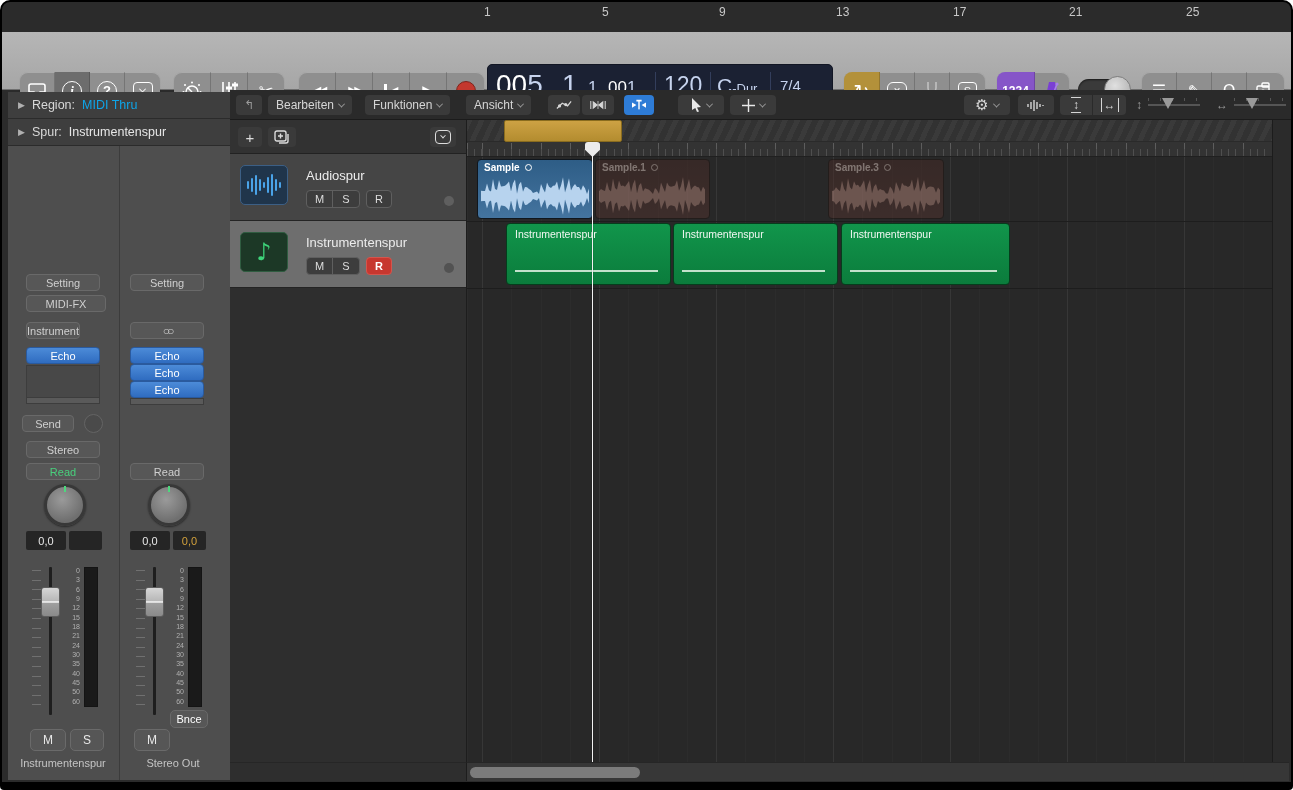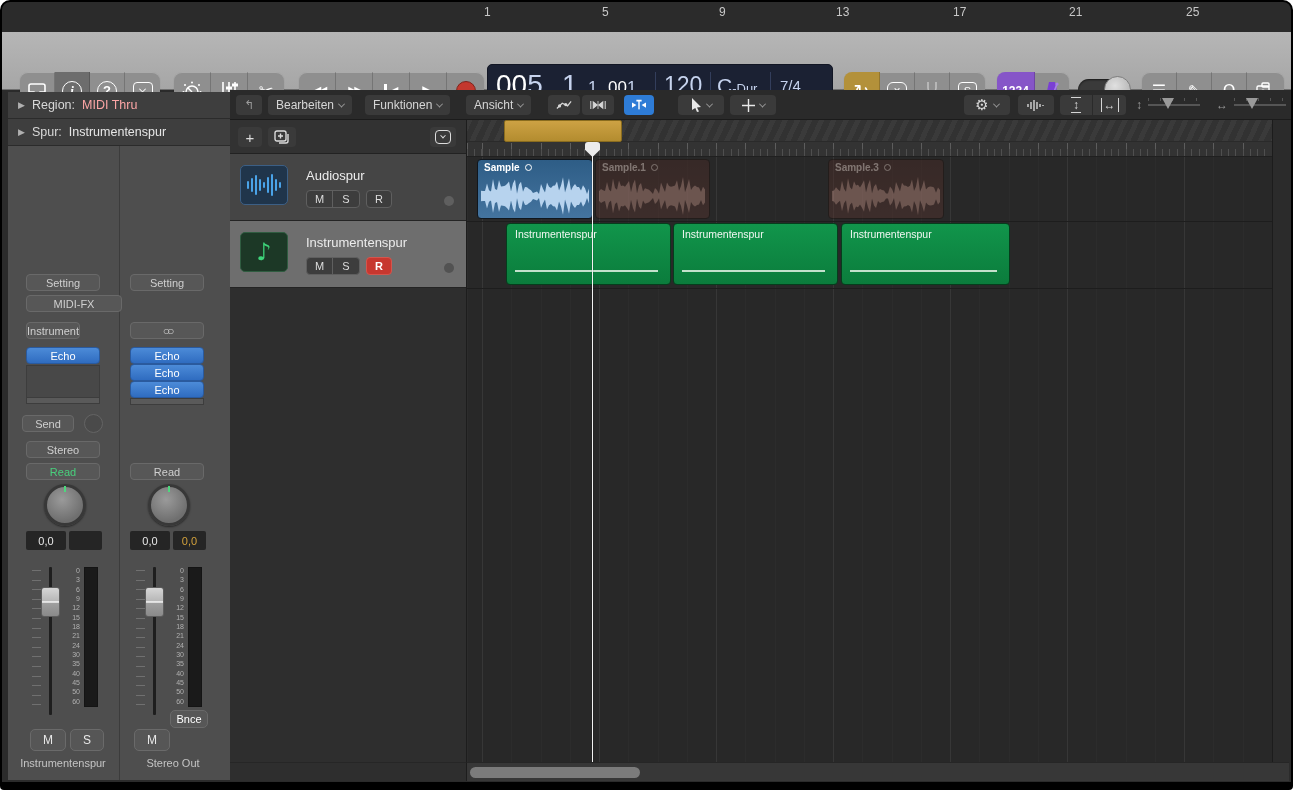--- a/index.html
+++ b/index.html
@@ -429,31 +429,31 @@
       <span class="zs-track">
           <span class="zs-thumb" style="left:12px"></span>
         </span>
     </div>
   </div>
 
   <div class="abs inspector">
     <div class="insp-hdr">
       <span class="tri">▶</span>
       <span>Region:</span>
-      <span style="color:#fca5a5">MIDI Thru</span>
+      <span style="color:#0ea5e9">MIDI Thru</span>
     </div>
     <div class="insp-hdr">
       <span class="tri">▶</span>
       <span>Spur:</span>
       <span style="color:#e6e6e6">Instrumentenspur</span>
     </div>
     <div class="strip-divider"></div>
 
     <div class="sbtn" style="left:18px;top:182px;width:74px">Setting</div>
-    <div class="sbtn" style="left:18px;top:203px;width:96px">MIDI-FX</div>
+    <div class="sbtn" style="left:18px;top:203px;width:80px">MIDI-FX</div>
     <div class="sbtn" style="left:18px;top:230px;width:54px">Instrument</div>
     <div class="sbtn blue" style="left:18px;top:255px;width:74px">Echo</div>
     <div class="sunken" style="left:18px;top:273px;width:74px;height:39px"></div>
     <div class="scrollstrip" style="left:18px;top:305px;width:74px"></div>
     <div class="sbtn" style="left:14px;top:323px;width:52px">Send</div>
     <div style="position:absolute;left:76px;top:322px;width:19px;height:19px;border-radius:50%;background:#4a4a4a;border:1px solid #646464"></div>
     <div class="sbtn" style="left:18px;top:349px;width:74px">Stereo</div>
     <div class="sbtn green-text" style="left:18px;top:371px;width:74px">Read</div>
     <div class="knob" style="left:36px;top:392px"></div>
     <div class="valbox" style="left:18px;top:439px;width:40px">0,0</div>

